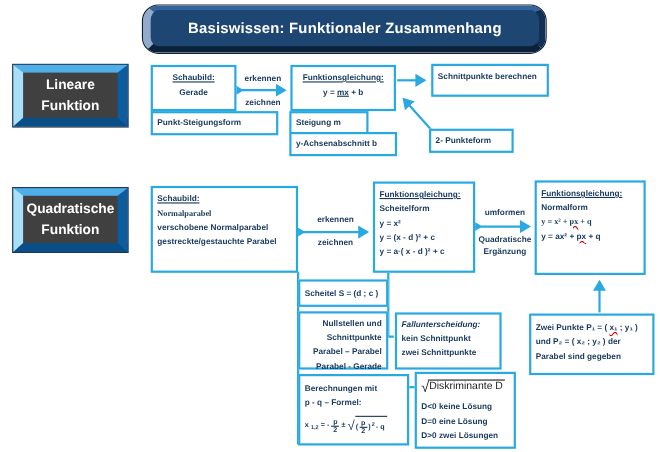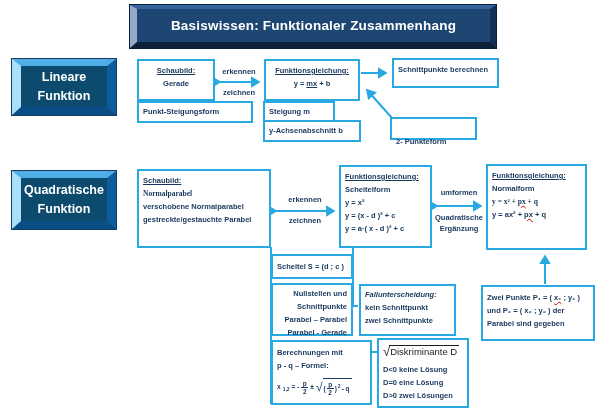--- a/index.html
+++ b/index.html
@@ -5,25 +5,25 @@
   html,body{margin:0;padding:0;background:#fff;}
   #canvas{position:relative;width:600px;height:411px;background:#fff;overflow:hidden;
           font-family:"Liberation Sans",sans-serif;}
   .abs{position:absolute;box-sizing:border-box;}
   svg.wires{position:absolute;left:0;top:0;width:600px;height:411px;pointer-events:none;}
 
   
   .banner{left:130px;top:5px;width:366px;height:43px;background:#1E4673;
           border-top:4px solid #35639B;border-left:7px solid #93AACB;
           border-right:6px solid #122F54;border-bottom:6px solid #0C2138;
-          outline:1px solid #0A1F3C;display:flex;align-items:center;justify-content:center;}
+          outline:1px solid #0A1F3C;display:flex;align-items:center;justify-content:center;border-radius:14px;}
   .banner span{color:#fff;font-weight:bold;font-size:13.5px;letter-spacing:.2px;}
 
   
-  .btn3d{width:104px;background:#0c4a6e;outline:1px solid #173A5F;
+  .btn3d{width:104px;background:#404040;outline:1px solid #173A5F;
          border-top:7px solid #4FAEE8;border-left:9px solid #A9DFF9;
          border-right:9px solid #0D5C9E;border-bottom:8px solid #0A4E88;
          display:flex;flex-direction:column;align-items:center;justify-content:center;cursor:pointer;}
   .btn3d span{color:#fff;font-weight:bold;font-size:12.5px;line-height:1.45;}
 
   
   .box{background:#fff;border:2px solid #29A9E1;color:#17375D;font-weight:bold;
        font-size:7.5px;line-height:13px;padding:3px 4px;}
   .ctr{text-align:center;}
   .hdr{text-decoration:underline;}
@@ -97,21 +97,21 @@
 
   <div class="abs box ctr" style="left:264px;top:59px;width:96px;height:42px;">
     <div class="hdr">Funktionsgleichung:</div>
     <div><span>y = </span><span class="uml">mx</span><span> + b</span></div>
   </div>
 
   <div class="abs box" style="left:392px;top:58px;width:107px;height:30px;">
     <div>Schnittpunkte berechnen</div>
   </div>
 
-  <div class="abs box" style="left:390px;top:117px;width:87px;height:22px;padding-top:16px;">
+  <div class="abs box" style="left:390px;top:117px;width:77px;height:22px;padding-top:2px;">
     <div>2- Punkteform</div>
   </div>
 
   <div class="abs box" style="left:137px;top:101px;width:116px;height:22px;padding-top:2px;">
     <div>Punkt-Steigungsform</div>
   </div>
 
   <div class="abs box" style="left:263px;top:101px;width:72px;height:22px;padding-top:2px;">
     <div>Steigung m</div>
   </div>

